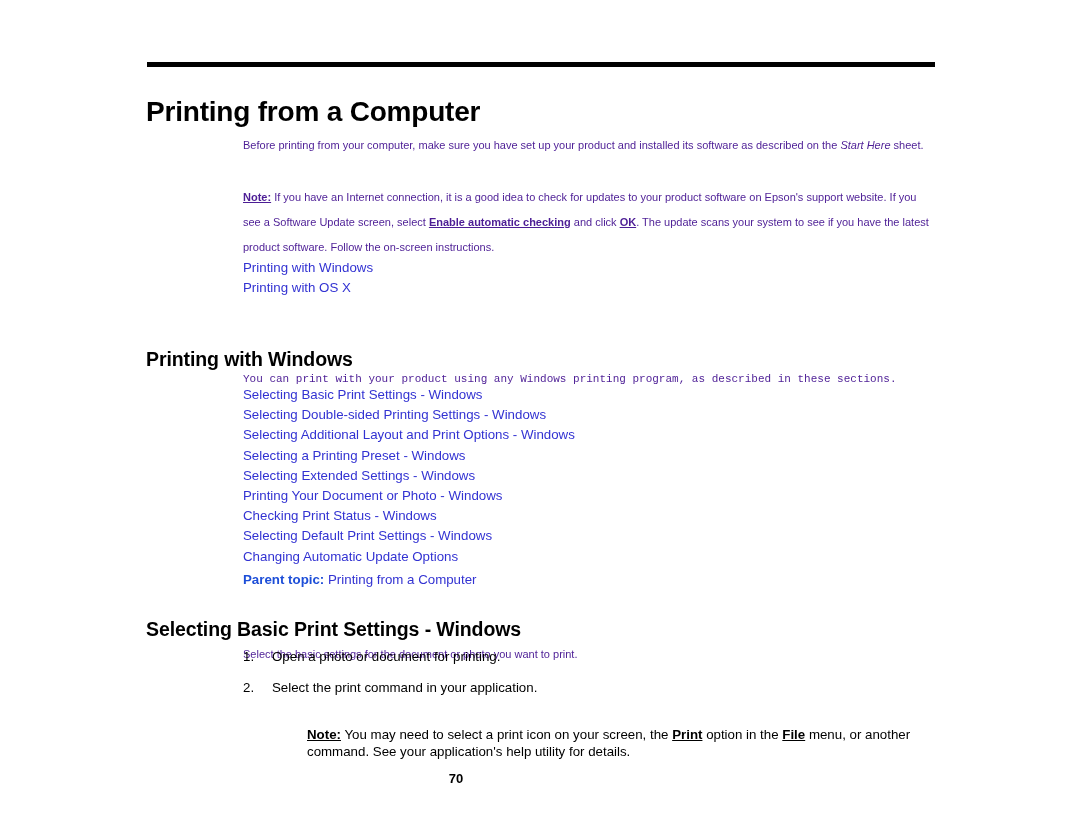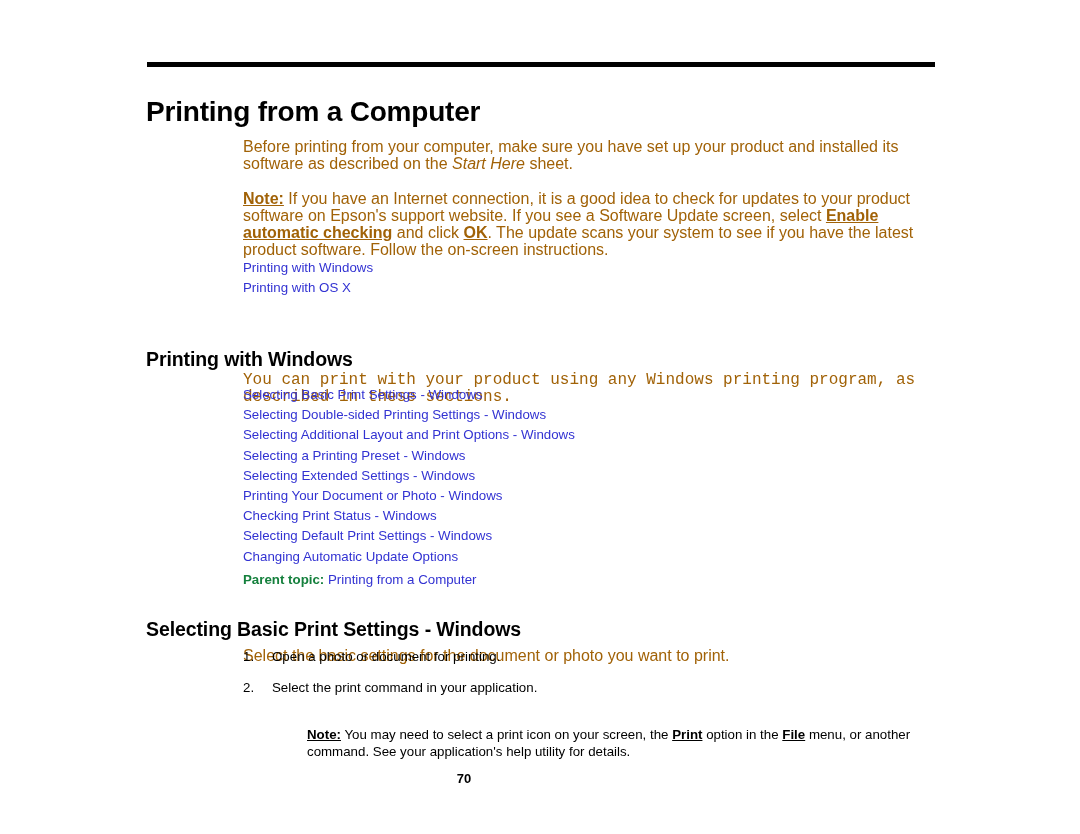--- a/index.html
+++ b/index.html
@@ -42,24 +42,24 @@
     letter-spacing: -0.2px;
     line-height: 34px;
     white-space: nowrap;
   }
 
   
   .body-p {
     position: absolute;
     left: 243px;
     width: 690px;
-    font-size: 16px;
-    line-height: 17px;
+    font-size: 11px;
+    line-height: 25px;
     text-align: left;
-    color: #a16207;
+    color: #4c1d95;
   }
 
   .italic { font-style: italic; }
   .bold { font-weight: bold; text-decoration: underline; }
 
   
   .section-h {
     position: absolute;
     left: 146px;
     font-size: 19.5px;
@@ -87,21 +87,21 @@
   
   .parent-topic {
     position: absolute;
     left: 243px;
     font-size: 13.3px;
     line-height: 18px;
     white-space: nowrap;
   }
   .parent-topic .pt-label {
     font-weight: bold;
-    color: #15803d;
+    color: #1d4ed8;
   }
   .parent-topic .pt-link {
     color: #3232d2;
     text-decoration: none;
   }
 
   
   .step {
     position: absolute;
     left: 243px;
@@ -132,21 +132,20 @@
 
   
   .page-number {
     position: absolute;
     left: 0;
     top: 771px;
     width: 912px;
     text-align: center;
     font-size: 13px;
     font-weight: bold;
-    margin-left: 8px;
   }
 </style>
 </head>
 <body>
 
 <div class="page">
 
   <div class="title-rule"></div>
 
   <h1 class="chapter-title">Printing from a Computer</h1>

